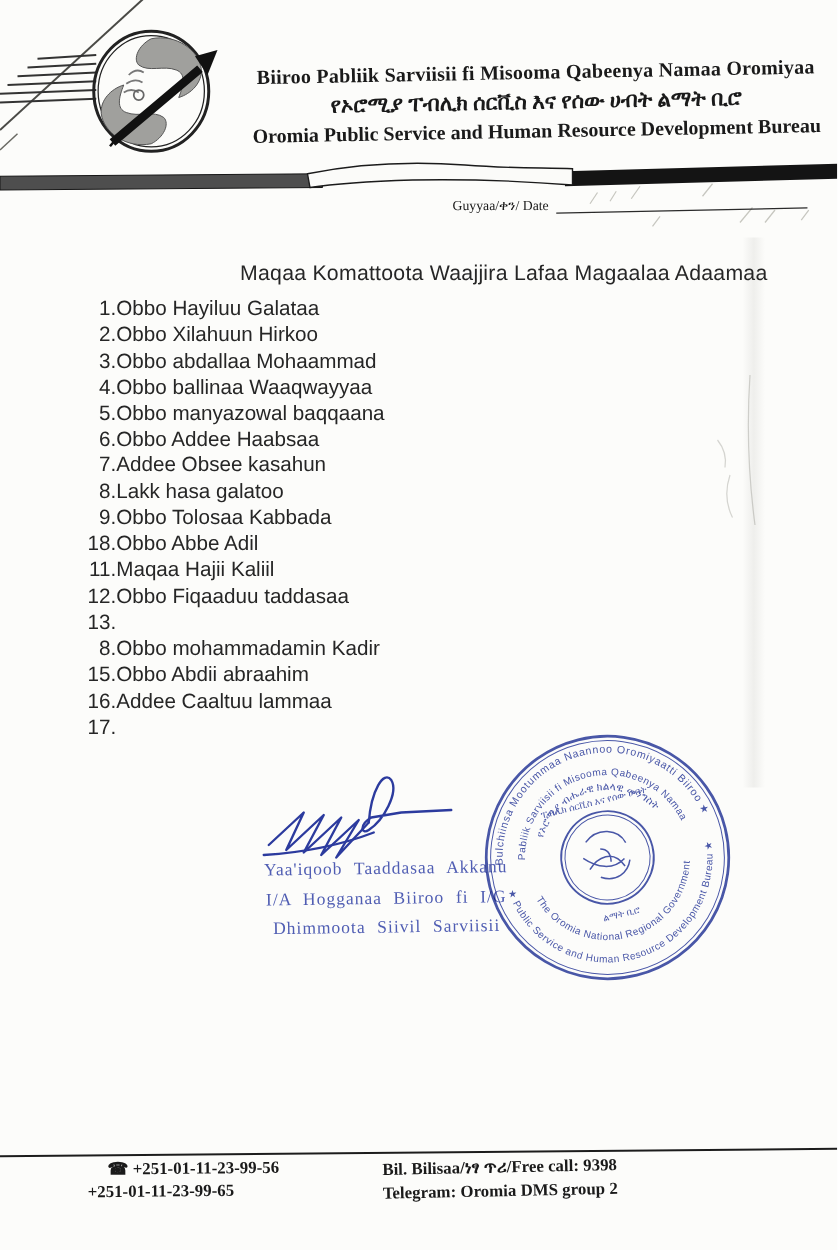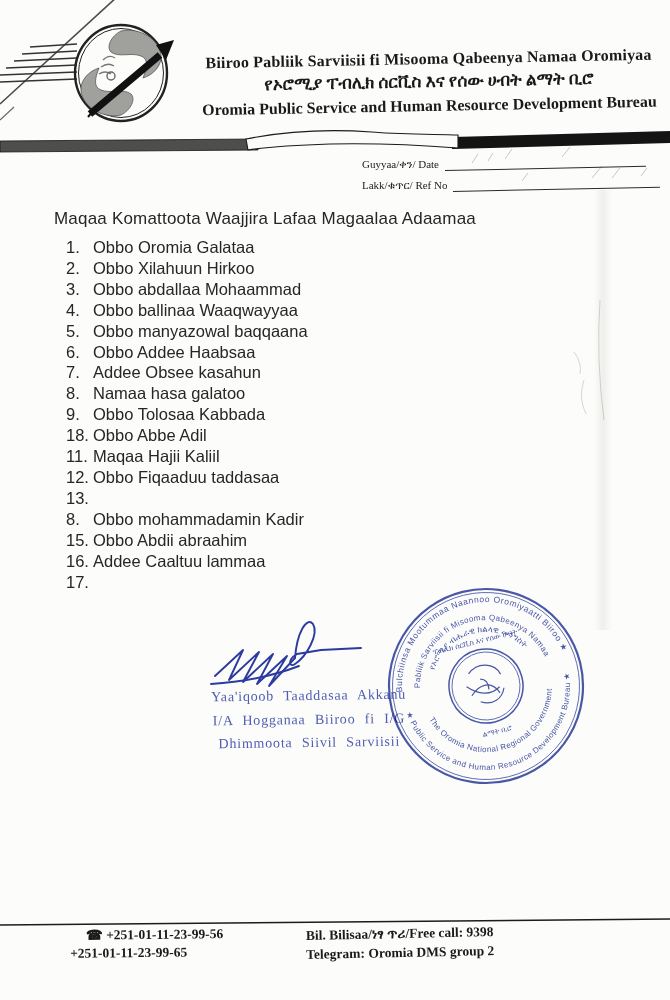--- a/index.html
+++ b/index.html
@@ -13,21 +13,21 @@
   .hdr-text{left:196px;top:50px;width:466px;text-align:center;transform:rotate(-1.1deg);}
   .hdr-l1{font-size:16px;font-weight:bold;letter-spacing:.2px;white-space:nowrap;}
   .hdr-l2{font-size:17px;font-weight:bold;margin-top:4px;white-space:nowrap;}
   .hdr-l3{font-size:16px;font-weight:bold;margin-top:5px;white-space:nowrap;}
   
   .ref-block{left:362px;top:150px;width:298px;font-size:11px;}
   .ref-row{display:flex;align-items:flex-end;height:21px;white-space:nowrap;}
   .ref-label{flex:0 0 auto;padding-right:6px;}
   .ref-line{flex:1 1 auto;border-bottom:1.4px solid #2a2a2a;height:14px;transform:rotate(-1.2deg);transform-origin:left bottom;}
   
-  .body-block{left:54px;top:209px;width:560px;font-family:"Liberation Sans", sans-serif;color:#262626;}
+  .body-block{left:54px;top:209px;width:560px;font-family:"Liberation Sans", sans-serif;color:#262626;text-align:right;}
   .list-title{font-size:17px;letter-spacing:.2px;white-space:nowrap;}
   ol.members{list-style:none;margin:8px 0 0 0;padding:0 0 0 12px;}
   ol.members li{display:flex;font-size:16.5px;line-height:20.9px;white-space:nowrap;}
   ol.members .num{flex:0 0 27px;}
   
   .sig-text{left:193px;top:684px;width:232px;text-align:center;color:#4352ae;opacity:.93;
     font-size:14px;line-height:23.5px;letter-spacing:.8px;word-spacing:5px;transform:rotate(-.8deg);white-space:nowrap;}
   
   .stamp{mix-blend-mode:multiply;opacity:.92;}
   
@@ -100,32 +100,28 @@
     <polygon points="0,13 258,11 258,22 0,24" fill="#4e4e4e" stroke="#161616" stroke-width=".8"></polygon>
     <polygon points="452,9 670,3 670,15 452,21" fill="#141414"></polygon>
     <path d="M246,11 C286,3 330,1 372,4 C410,7 436,6 458,7 L458,20 C420,17 380,15 330,16 C300,17 268,19 248,22 Z" fill="#fbfbf9" stroke="#1b1b1b" stroke-width="1.1"></path>
   </svg>
 
   <div class="abs ref-block">
     <div class="ref-row">
       <span class="ref-label">Guyyaa/ቀን/ Date</span>
       <span class="ref-line" style="margin-right:14px;"></span>
     </div>
-    <div class="ref-row">
-      <span class="ref-label">Lakk/ቁጥር/ Ref No</span>
-      <span class="ref-line"></span>
-    </div>
   </div>
 
   <div class="abs body-block">
     <div class="list-title">Maqaa Komattoota Waajjira Lafaa Magaalaa Adaamaa</div>
     <ol class="members">
       <li>
           <span class="num">1.</span>
-          <span>Obbo Oromia Galataa</span>
+          <span>Obbo Hayiluu Galataa</span>
         </li>
       <li>
           <span class="num">2.</span>
           <span>Obbo Xilahuun Hirkoo</span>
         </li>
       <li>
           <span class="num">3.</span>
           <span>Obbo abdallaa Mohaammad</span>
         </li>
       <li>
@@ -139,21 +135,21 @@
       <li>
           <span class="num">6.</span>
           <span>Obbo Addee Haabsaa</span>
         </li>
       <li>
           <span class="num">7.</span>
           <span>Addee Obsee kasahun</span>
         </li>
       <li>
           <span class="num">8.</span>
-          <span>Namaa hasa galatoo</span>
+          <span>Lakk hasa galatoo</span>
         </li>
       <li>
           <span class="num">9.</span>
           <span>Obbo Tolosaa Kabbada</span>
         </li>
       <li>
           <span class="num">18.</span>
           <span>Obbo Abbe Adil</span>
         </li>
       <li>

